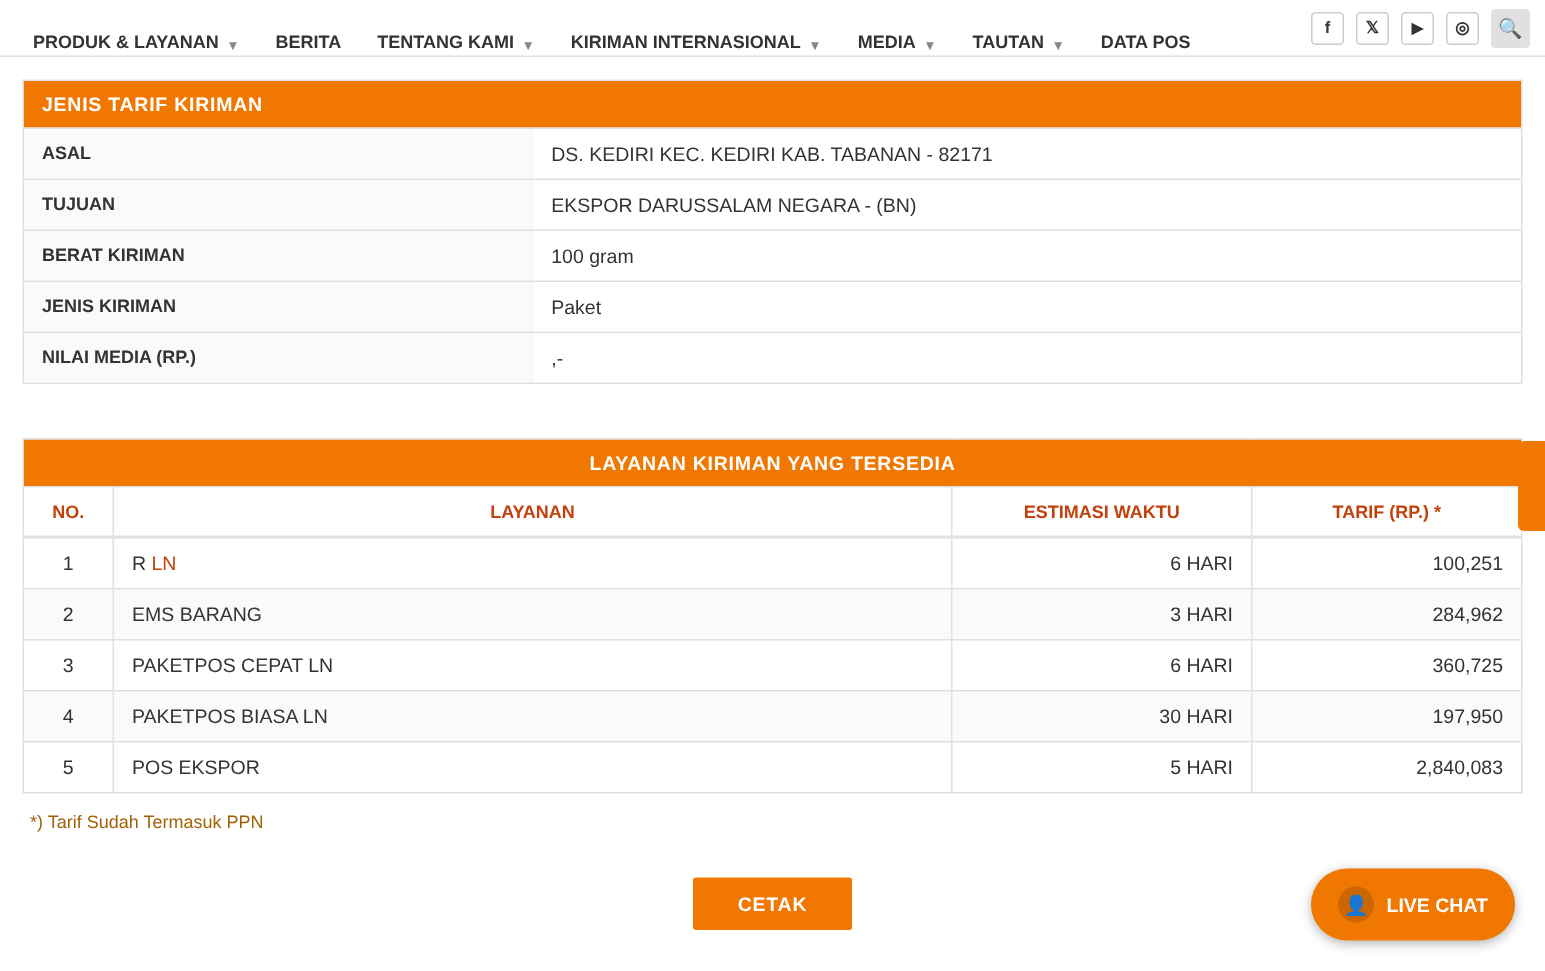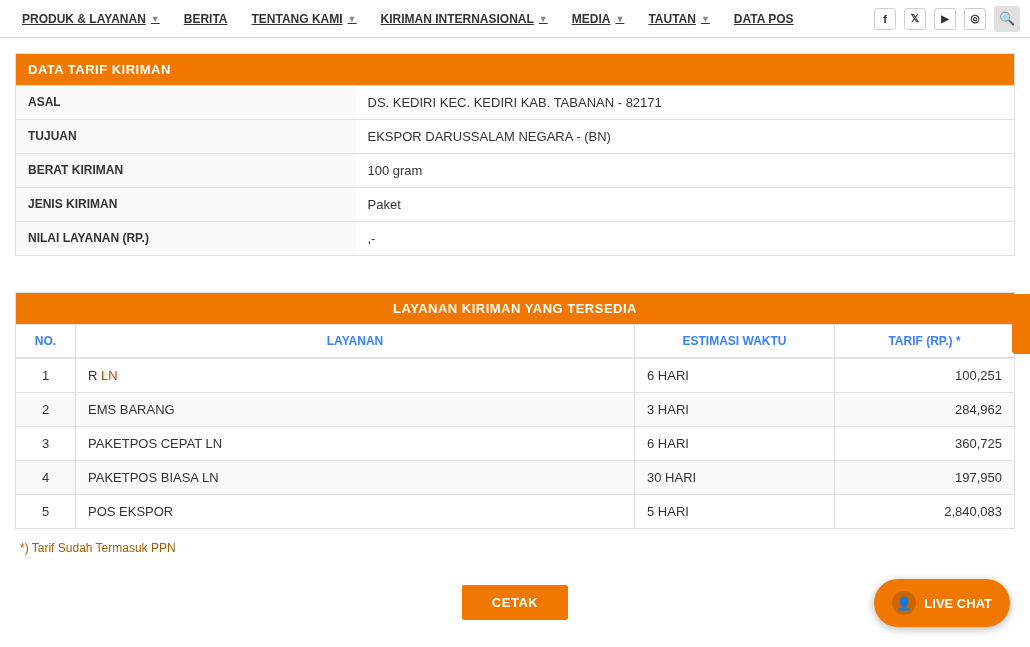--- a/index.html
+++ b/index.html
@@ -8,30 +8,29 @@
     
     .navbar {
       background: #fff;
       border-bottom: 1px solid #ddd;
       display: flex;
       align-items: center;
       padding: 0 10px;
       height: 38px;
     }
     .navbar-item {
-      padding: 16px 12px;
+      padding: 3px 12px;
       height: 38px;
       display: flex;
-      align-items: center;
+      align-items: flex-end;
       font-size: 12px;
       font-weight: bold;
       color: #333;
       cursor: pointer;
       white-space: nowrap;
-      text-decoration: underline;
     }
     .navbar-item .arrow {
       margin-left: 5px;
       font-size: 9px;
       color: #888;
     }
     .navbar-social {
       margin-left: auto;
       display: flex;
       align-items: center;
@@ -110,36 +109,36 @@
     .services-table {
       width: 100%;
       border-collapse: collapse;
       border: 1px solid #e0e0e0;
       margin-top: 0;
     }
     .services-table th {
       background: #fff;
       font-weight: bold;
       font-size: 12px;
-      color: #3b82f6;
+      color: #c2410c;
       padding: 9px 12px;
       border-bottom: 2px solid #e0e0e0;
       border-right: 1px solid #e0e0e0;
       text-align: center;
     }
     .services-table th:nth-child(2) { text-align: center; }
     .services-table td {
       padding: 9px 12px;
       border-bottom: 1px solid #e0e0e0;
       border-right: 1px solid #e0e0e0;
       font-size: 13px;
     }
     .services-table tr td:first-child { text-align: center; width: 60px; }
     .services-table tr td:nth-child(2) { text-align: left; }
-    .services-table tr td:nth-child(3) { text-align: left; width: 200px; }
+    .services-table tr td:nth-child(3) { text-align: right; width: 200px; }
     .services-table tr td:nth-child(4) { text-align: right; width: 180px; }
     .services-table tr:nth-child(even) { background: #fafafa; }
     .services-table td a { color: #c2410c; text-decoration: none; }
 
     
     .footnote {
       font-size: 12px;
       color: #a16207;
       padding: 12px 5px 5px 5px;
     }
@@ -242,41 +241,41 @@
     <div class="search-icon-nav">🔍</div>
   </div>
 </nav>
 
 <div class="main-content">
 
   <table class="data-table">
     <tbody>
         <tr class="section-row">
       <td colspan="2" style="padding:0;">
-        <div class="section-header">DATA TARIF KIRIMAN</div>
+        <div class="section-header">JENIS TARIF KIRIMAN</div>
       </td>
     </tr>
     <tr>
       <td>ASAL</td>
       <td>DS. KEDIRI KEC. KEDIRI KAB. TABANAN - 82171</td>
     </tr>
     <tr>
       <td>TUJUAN</td>
       <td>EKSPOR DARUSSALAM NEGARA - (BN)</td>
     </tr>
     <tr>
       <td>BERAT KIRIMAN</td>
       <td>100 gram</td>
     </tr>
     <tr>
       <td>JENIS KIRIMAN</td>
       <td>Paket</td>
     </tr>
     <tr>
-      <td>NILAI LAYANAN (RP.)</td>
+      <td>NILAI MEDIA (RP.)</td>
       <td>,-</td>
     </tr>
   </tbody>
     </table>
 
   <table class="services-table" style="margin-top:36px;">
     <tbody>
         <tr class="section-row">
       <td colspan="4" style="padding:0; border-right:none;">
         <div class="section-header">LAYANAN KIRIMAN YANG TERSEDIA</div>

